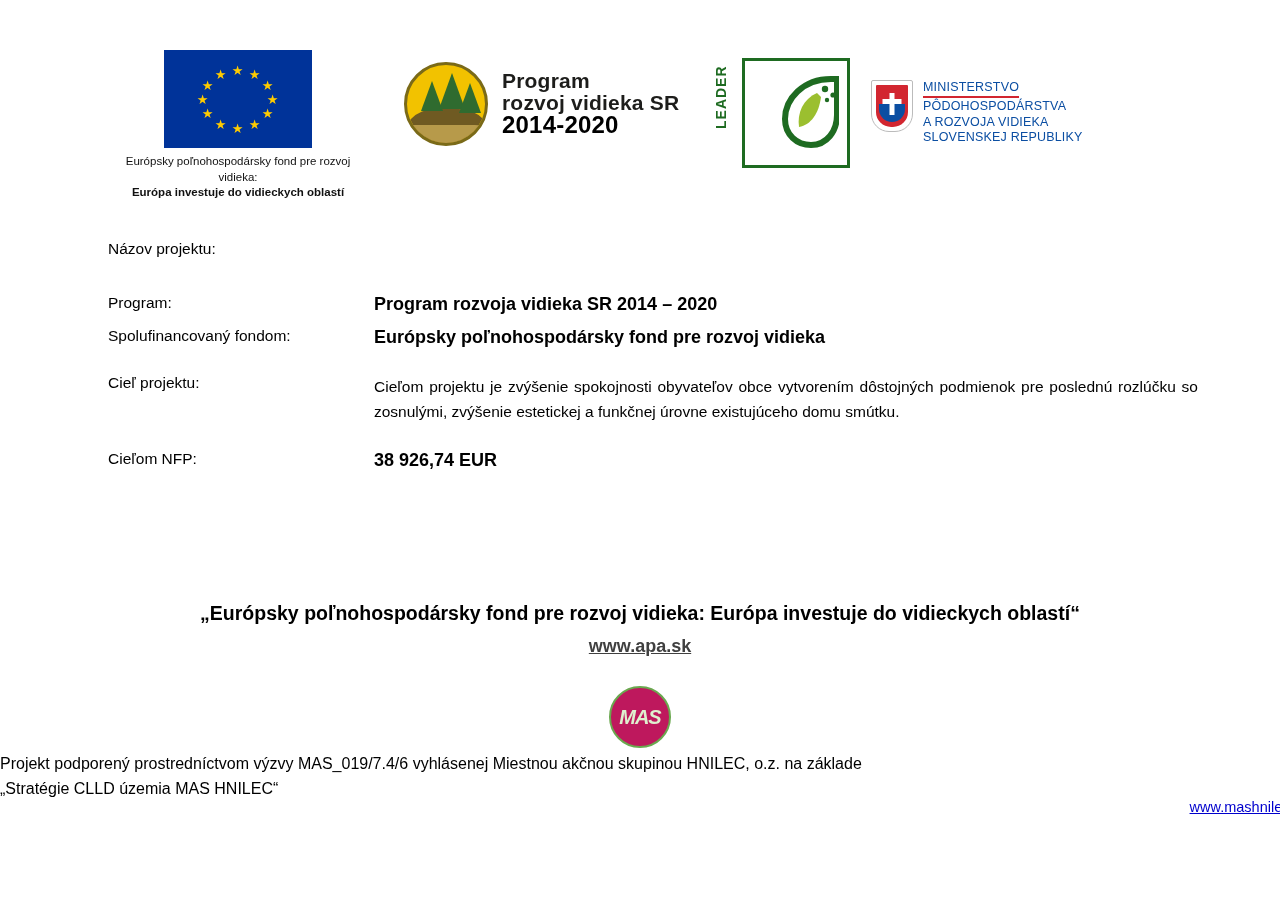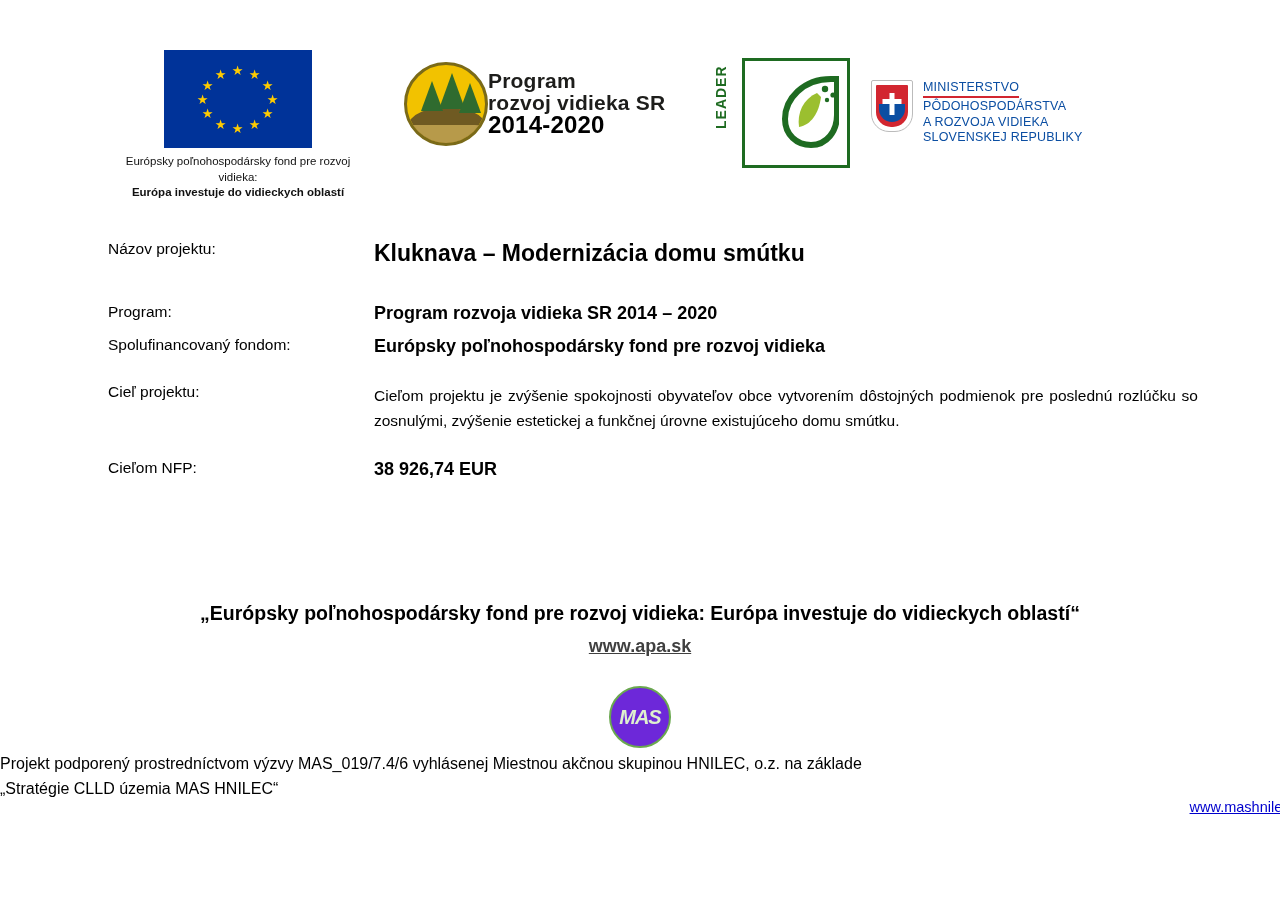--- a/index.html
+++ b/index.html
@@ -97,20 +97,21 @@
   }
   .prv-emblem .tree {
     position: absolute;
     width: 0;
     height: 0;
     border-left: 11px solid transparent;
     border-right: 11px solid transparent;
     border-bottom: 30px solid #2f6b2f;
   }
   .prv-text {
+    margin-left: 14px;
     line-height: 1.04;
   }
   .prv-text .l1, .prv-text .l2 {
     font-weight: bold;
     font-size: 21px;
     color: #1d1d1b;
     letter-spacing: 0.2px;
   }
   .prv-text .l3 {
     font-weight: bold;
@@ -283,21 +284,21 @@
 
   
   .mas-logo {
     position: absolute;
     top: 686px;
     left: 50%;
     transform: translateX(-50%);
     width: 58px;
     height: 58px;
     border-radius: 50%;
-    background: #6d28d9;
+    background: #be185d;
     border: 2px solid #6aa84f;
   }
   .mas-inner {
     position: absolute;
     left: 0; top: 0; right: 0; bottom: 0;
     display: flex;
     align-items: center;
     justify-content: center;
     color: #dff0cf;
     font-size: 20px;
@@ -392,21 +393,20 @@
       <div class="m2">A ROZVOJA VIDIEKA</div>
       <div class="m2">SLOVENSKEJ REPUBLIKY</div>
     </div>
   </div>
 </div>
 
 <div class="info">
 
   <div class="row">
     <div class="label">Názov projektu:</div>
-    <div class="value-big">Kluknava – Modernizácia domu smútku</div>
   </div>
 
   <div class="sp-1"></div>
 
   <div class="row">
     <div class="label">Program:</div>
     <div class="value-bold">Program rozvoja vidieka SR 2014 – 2020</div>
   </div>
 
   <div class="sp-2"></div>

